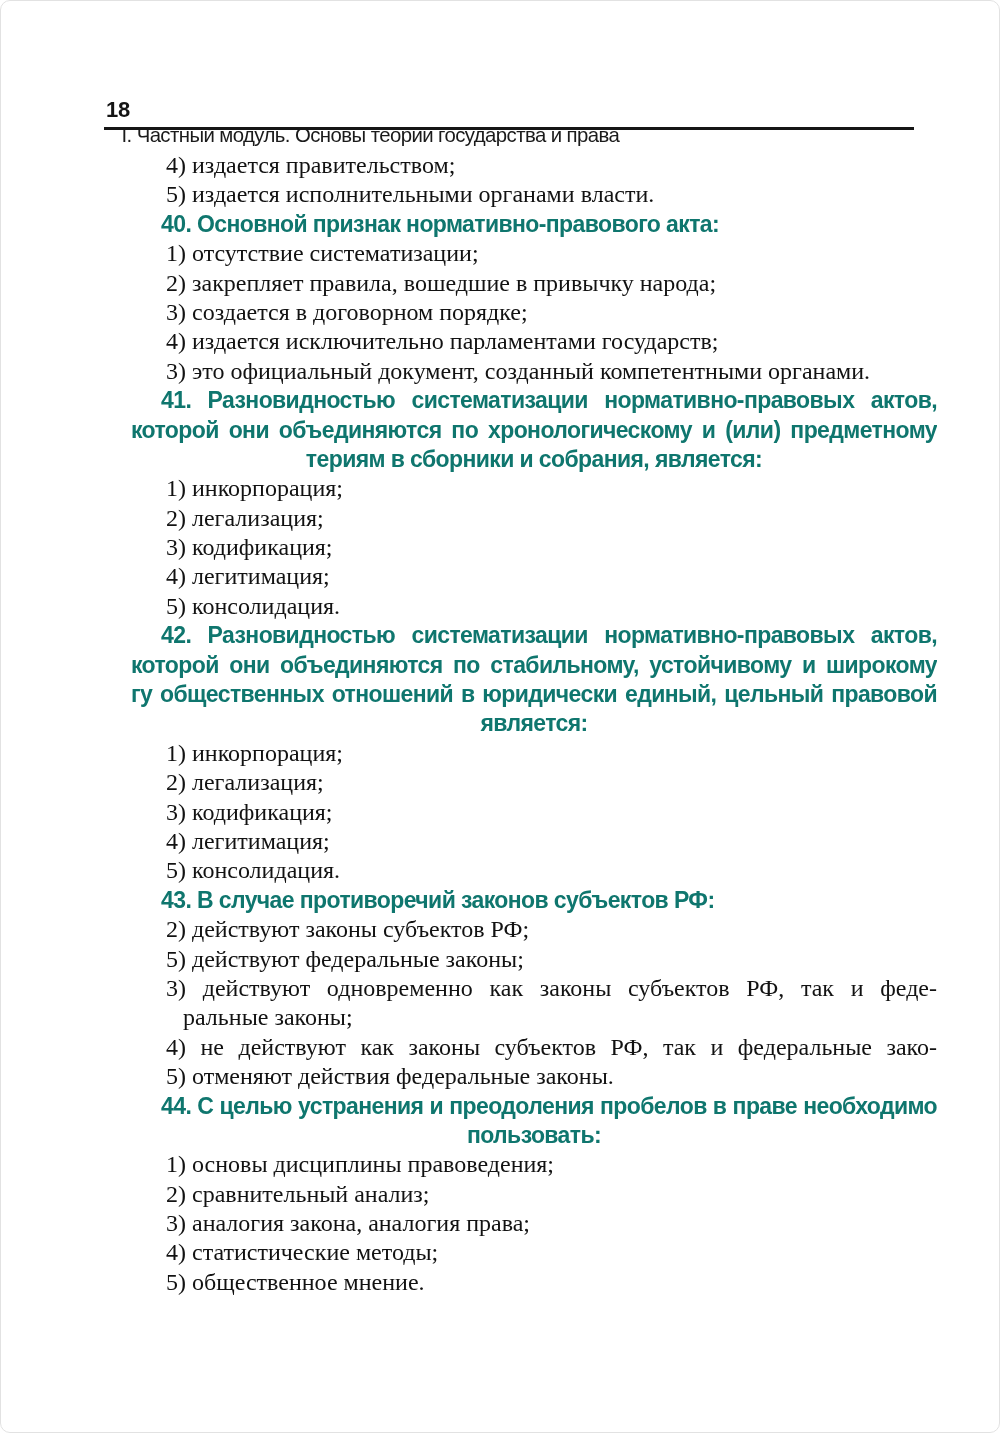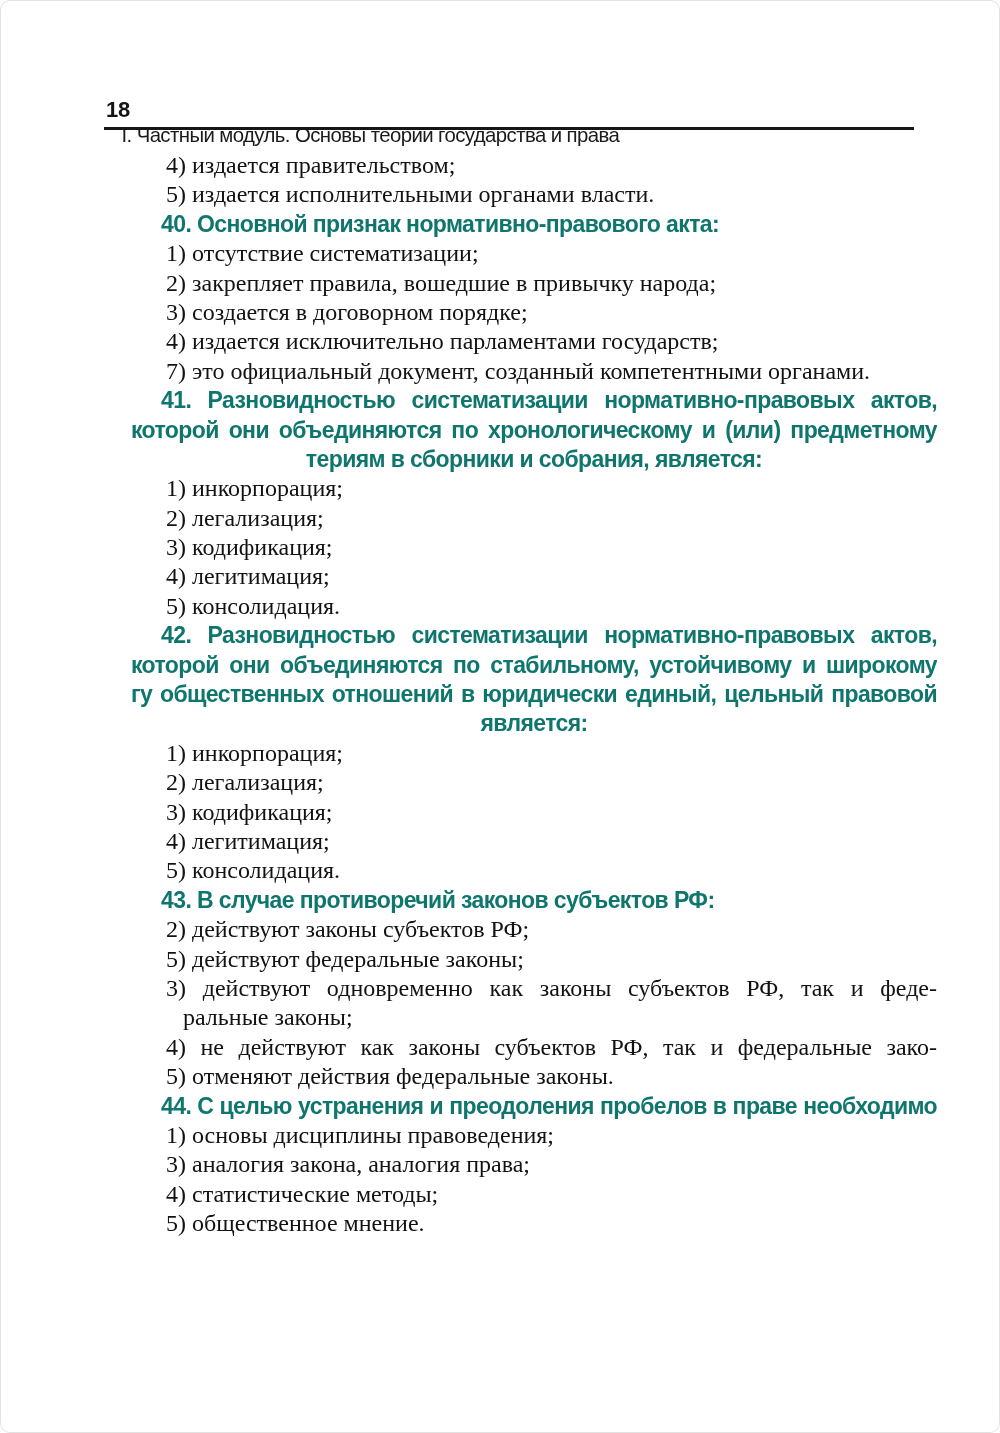--- a/index.html
+++ b/index.html
@@ -97,21 +97,21 @@
   </div>
   <div class="rule"></div>
   <div class="bodytext" id="body-lines">
       <div class="line indent-option">4) издается правительством;</div>
       <div class="line indent-option">5) издается исполнительными органами власти.</div>
       <div class="line indent-question q">40. Основной признак нормативно-правового акта:</div>
       <div class="line indent-option">1) отсутствие систематизации;</div>
       <div class="line indent-option">2) закрепляет правила, вошедшие в привычку народа;</div>
       <div class="line indent-option">3) создается в договорном порядке;</div>
       <div class="line indent-option">4) издается исключительно парламентами государств;</div>
-      <div class="line indent-option">7) это официальный документ, созданный компетентными органами.</div>
+      <div class="line indent-option">3) это официальный документ, созданный компетентными органами.</div>
       <div class="line indent-question q justify">41. Разновидностью систематизации нормативно-правовых актов, при</div>
       <div class="line indent-flush q justify">которой они объединяются по хронологическому и (или) предметному кри-</div>
       <div class="line indent-flush q">териям в сборники и собрания, является:</div>
       <div class="line indent-option">1) инкорпорация;</div>
       <div class="line indent-option">2) легализация;</div>
       <div class="line indent-option">3) кодификация;</div>
       <div class="line indent-option">4) легитимация;</div>
       <div class="line indent-option">5) консолидация.</div>
       <div class="line indent-question q justify">42. Разновидностью систематизации нормативно-правовых актов, при</div>
       <div class="line indent-flush q justify">которой они объединяются по стабильному, устойчивому и широкому кру-</div>
@@ -123,18 +123,20 @@
       <div class="line indent-option">4) легитимация;</div>
       <div class="line indent-option">5) консолидация.</div>
       <div class="line indent-question q">43. В случае противоречий законов субъектов РФ:</div>
       <div class="line indent-option">2) действуют законы субъектов РФ;</div>
       <div class="line indent-option">5) действуют федеральные законы;</div>
       <div class="line indent-option justify">3) действуют одновременно как законы субъектов РФ, так и феде-</div>
       <div class="line indent-option-cont">ральные законы;</div>
       <div class="line indent-option justify">4) не действуют как законы субъектов РФ, так и федеральные зако-</div>
       <div class="line indent-option">5) отменяют действия федеральные законы.</div>
       <div class="line indent-question q justify">44. С целью устранения и преодоления пробелов в праве необходимо ис-</div>
+      <div class="line indent-flush q">пользовать:</div>
       <div class="line indent-option">1) основы дисциплины правоведения;</div>
+      <div class="line indent-option">2) сравнительный анализ;</div>
       <div class="line indent-option">3) аналогия закона, аналогия права;</div>
       <div class="line indent-option">4) статистические методы;</div>
       <div class="line indent-option">5) общественное мнение.</div>
     </div>
 </div>
 
 </body></html>

